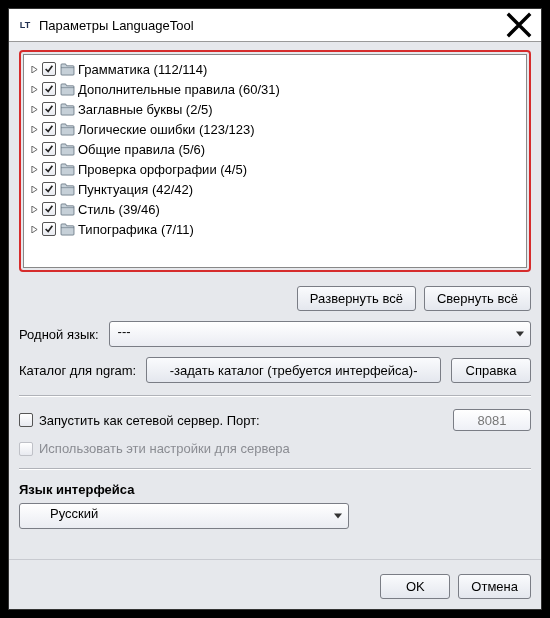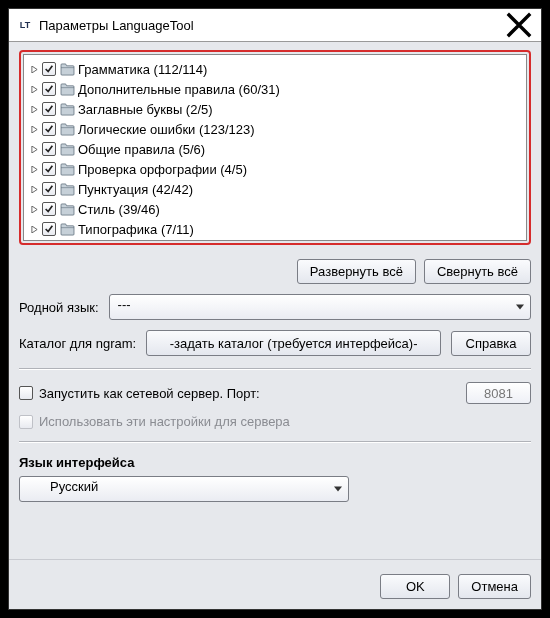--- a/index.html
+++ b/index.html
@@ -55,21 +55,21 @@
     gap: 10px;
   }
   .tree-wrap {
     border: 2px solid #d62c2c;
     border-radius: 4px;
     padding: 2px;
   }
   .tree {
     background: #fff;
     border: 1px solid #888;
-    height: 187px;
+    height: 214px;
     overflow: auto;
     padding: 4px 2px;
   }
   .tree-row {
     display: flex;
     align-items: center;
     height: 20px;
     gap: 3px;
     padding-left: 4px;
     cursor: default;
@@ -154,21 +154,21 @@
   .sep {
     border: none;
     border-top: 1px solid #b0b2b8;
     border-bottom: 1px solid #fff;
     margin: 2px 0;
   }
 
   .check-line { display: flex; align-items: center; gap: 6px; }
   .check-line .checkbox { width: 14px; height: 14px; }
   .check-line input[type=text] {
-    width: 65px;
+    width: 78px;
     background: linear-gradient(#fff, #eef0f6);
     border: 1px solid #7a7d85;
     border-radius: 3px;
     height: 22px;
     padding: 0 6px;
     font-size: 13px;
     text-align: center;
     color: #777;
   }
   .disabled-text { color: #8a8c92; }

